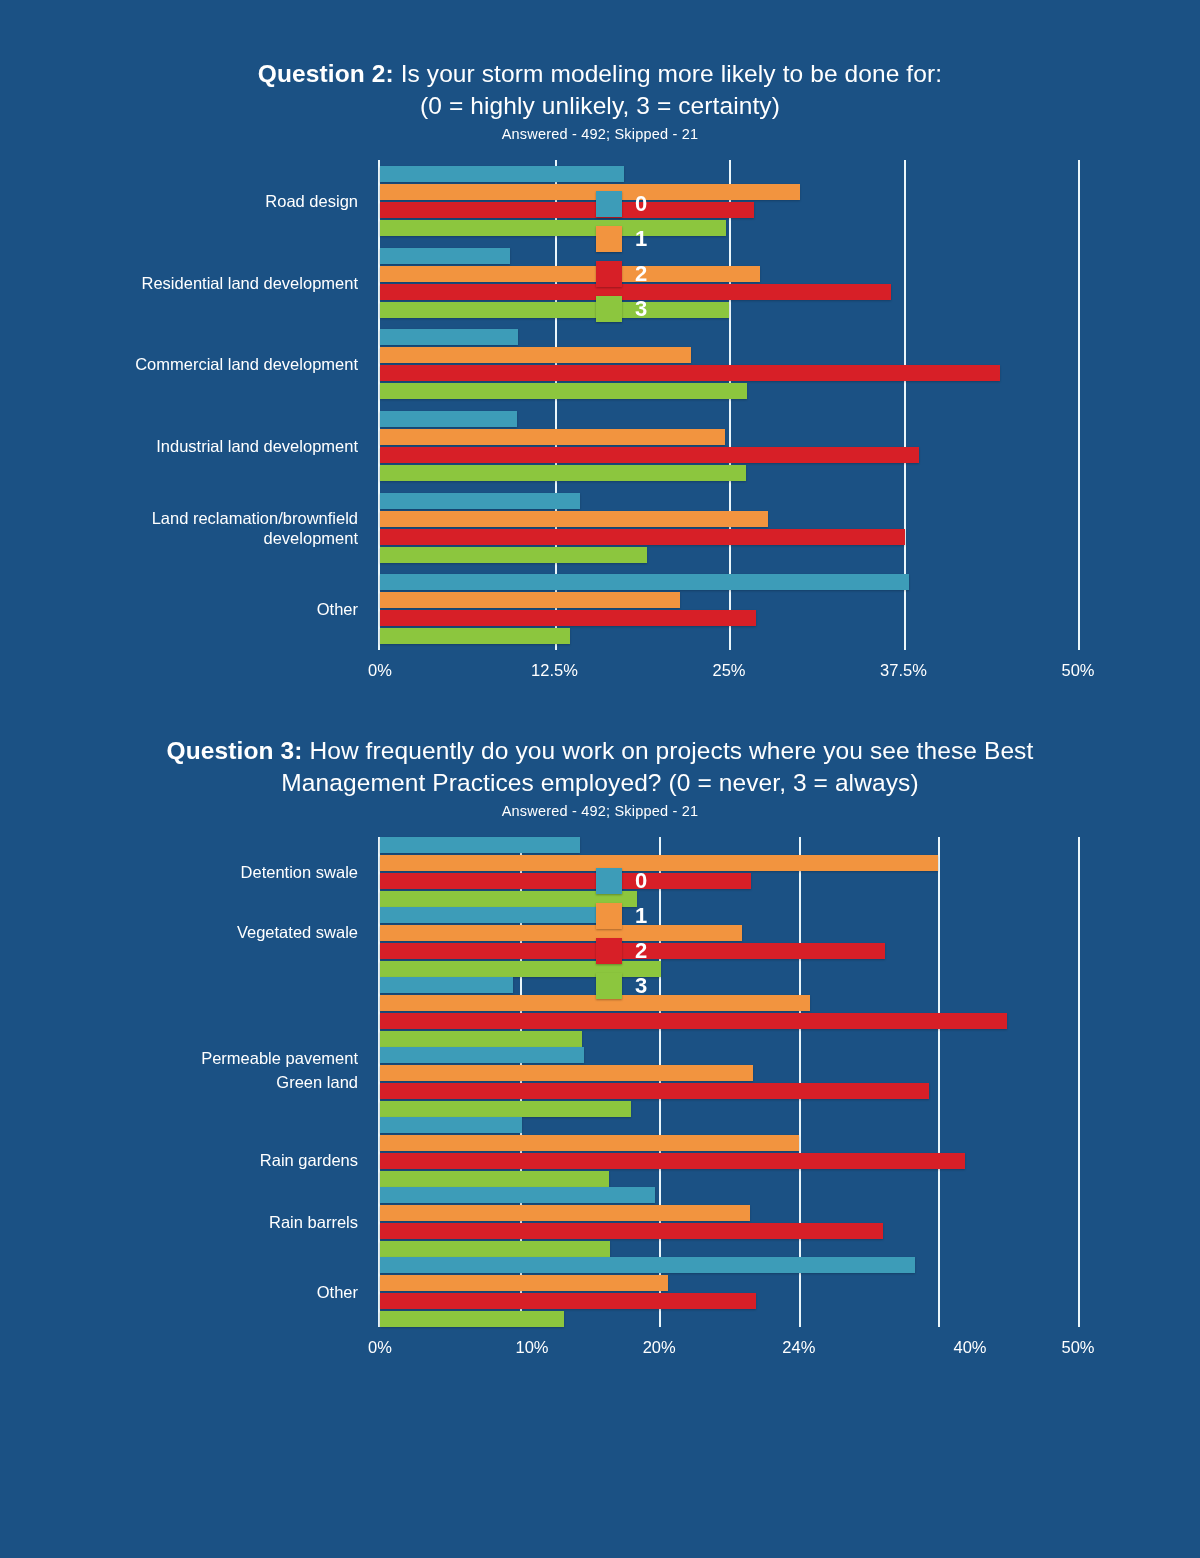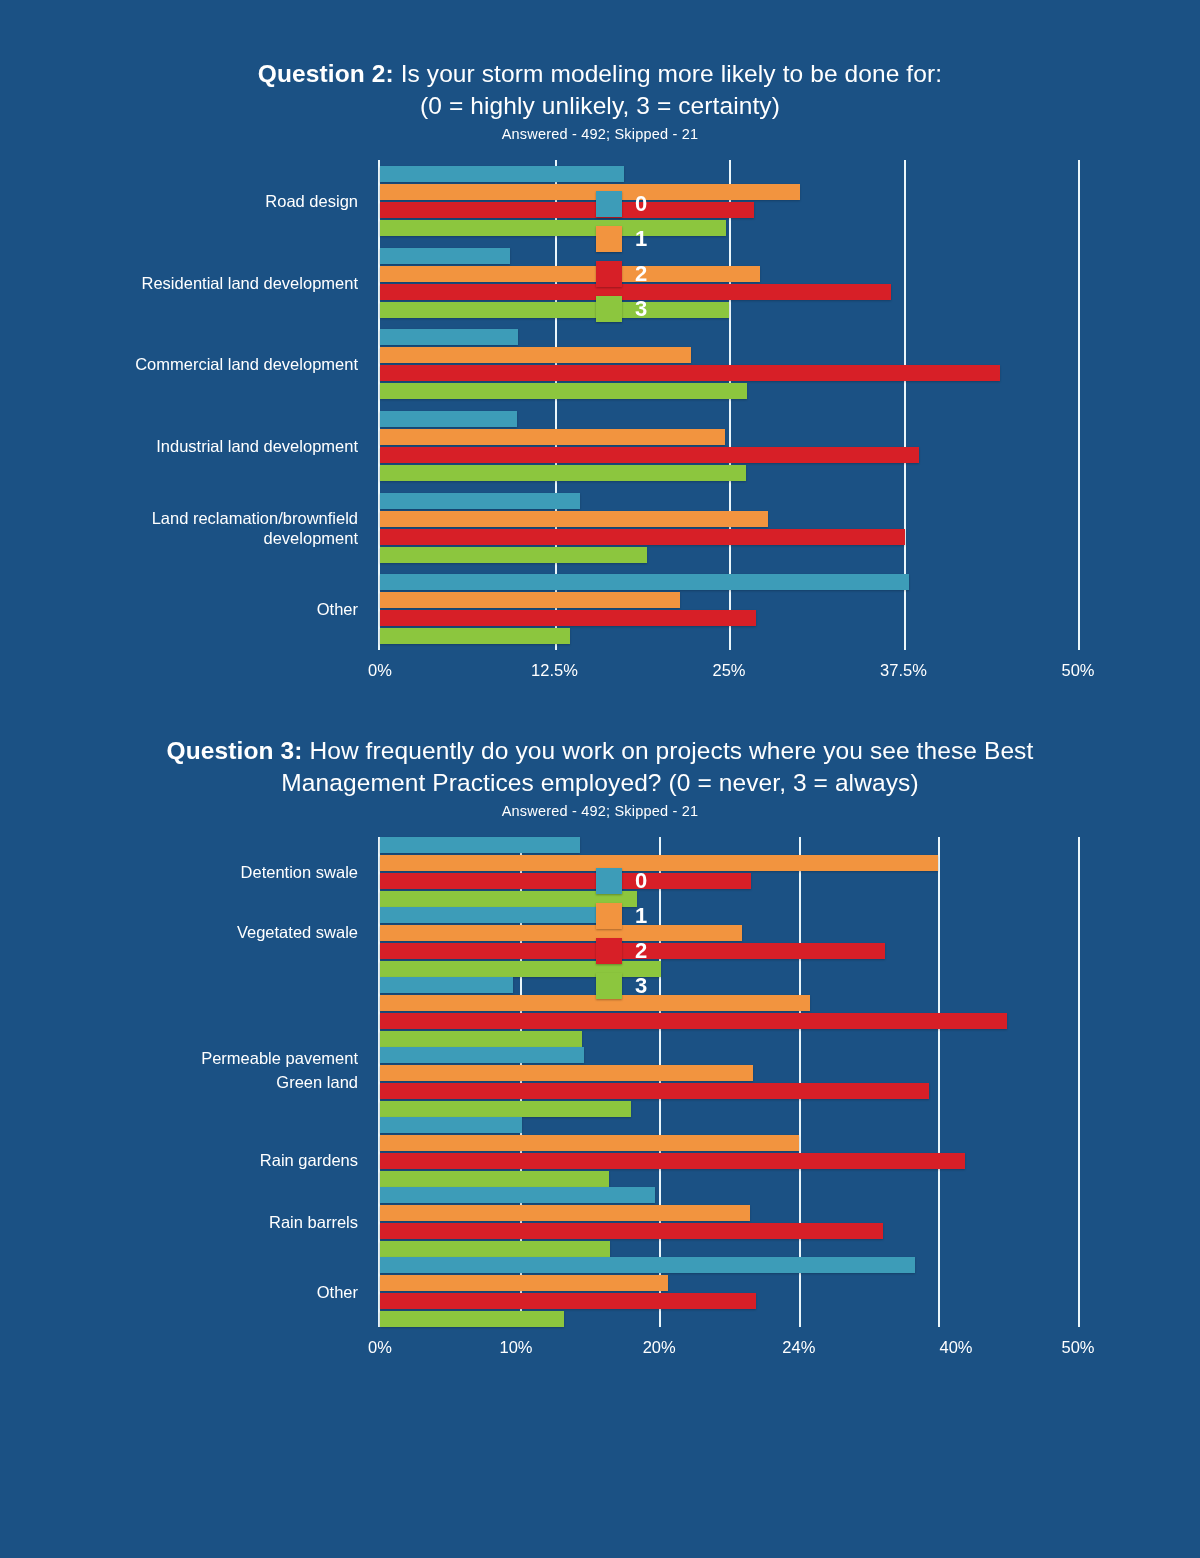--- a/index.html
+++ b/index.html
@@ -259,27 +259,27 @@
           <div class="cat-label" style="top: 95px;">Vegetated swale</div>
           <div class="cat-label" style="top: 175px; margin-top: 46px;">Permeable pavement</div>
           <div class="cat-label" style="top: 245px;">Green land</div>
           <div class="cat-label" style="top: 315px; margin-top: 8px;">Rain gardens</div>
           <div class="cat-label" style="top: 385px;">Rain barrels</div>
           <div class="cat-label" style="top: 455px;">Other</div>
         </div>
       <div class="plot-area">
           <div class="tick-label" style="left: 0px;">0%</div>
           <div class="gridline" style="left: 139.6px;"></div>
-          <div class="tick-label" style="left: 136px;">10%</div>
+          <div class="tick-label" style="left: 152px;">10%</div>
           <div class="gridline" style="left: 279.2px;"></div>
           <div class="tick-label" style="left: 279.2px;">20%</div>
           <div class="gridline" style="left: 418.8px;"></div>
           <div class="tick-label" style="left: 418.8px;">24%</div>
           <div class="gridline" style="left: 558.4px;"></div>
-          <div class="tick-label" style="left: 576px;">40%</div>
+          <div class="tick-label" style="left: 590px;">40%</div>
           <div class="gridline" style="left: 698px;"></div>
           <div class="tick-label" style="left: 698px;">50%</div>
           <div class="bar" title="Detention ponds — 0: 14.3%" style="top: 0px; left: 0px; width: 199.628px; height: 16px; background: rgb(61, 156, 184);"></div>
           <div class="bar" title="Detention ponds — 1: 40%" style="top: 18px; left: 0px; width: 558.4px; height: 16px; background: rgb(242, 148, 63);"></div>
           <div class="bar" title="Detention ponds — 2: 26.6%" style="top: 36px; left: 0px; width: 371.336px; height: 16px; background: rgb(215, 31, 39);"></div>
           <div class="bar" title="Detention ponds — 3: 18.4%" style="top: 54px; left: 0px; width: 256.864px; height: 16px; background: rgb(140, 198, 62);"></div>
           <div class="bar" title="Vegetated swale — 0: 16.6%" style="top: 70px; left: 0px; width: 231.736px; height: 16px; background: rgb(61, 156, 184);"></div>
           <div class="bar" title="Vegetated swale — 1: 25.9%" style="top: 88px; left: 0px; width: 361.564px; height: 16px; background: rgb(242, 148, 63);"></div>
           <div class="bar" title="Vegetated swale — 2: 36.2%" style="top: 106px; left: 0px; width: 505.352px; height: 16px; background: rgb(215, 31, 39);"></div>
           <div class="bar" title="Vegetated swale — 3: 20.1%" style="top: 124px; left: 0px; width: 280.596px; height: 16px; background: rgb(140, 198, 62);"></div>

